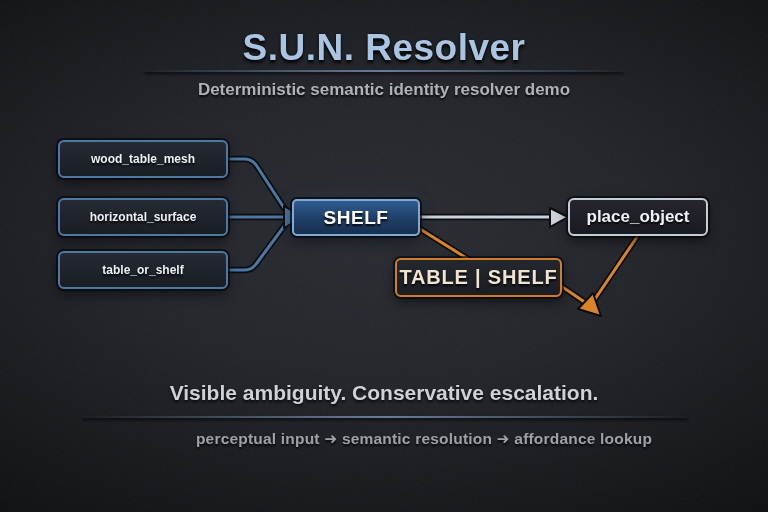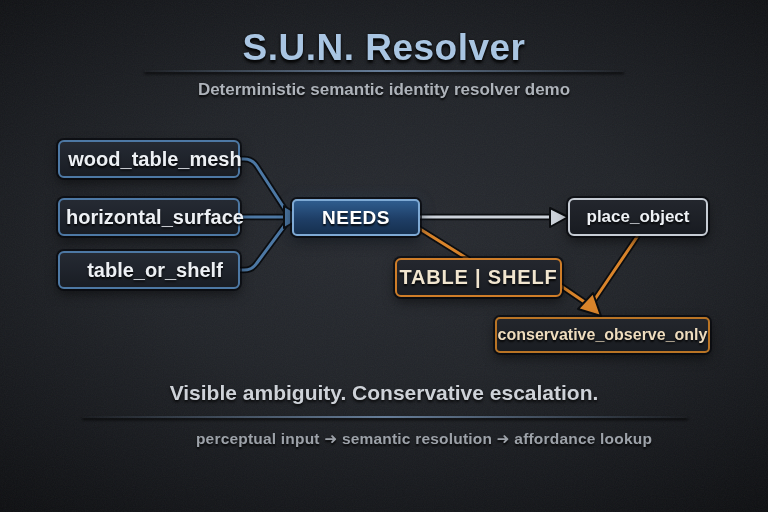--- a/index.html
+++ b/index.html
@@ -21,21 +21,21 @@
   .divider-top{left:144px;top:70px;width:480px;}
   .divider-bottom{left:82px;top:416px;width:606px;}
   .tagline{top:381px;font-size:21px;font-weight:bold;color:#ced2d8;
     text-shadow:0 2px 3px rgba(0,0,0,.85);}
   .footer{top:430px;font-size:15.5px;font-weight:bold;color:#9da2a9;
     text-shadow:0 2px 2px rgba(0,0,0,.8);letter-spacing:.2px;padding-left:40px;}
   .node{display:flex;align-items:center;justify-content:center;border-radius:6px;
     font-weight:bold;text-shadow:0 2px 2px rgba(0,0,0,.85);
     box-shadow:0 0 0 2px rgba(4,6,10,.65),0 5px 12px rgba(0,0,0,.5);}
   .node-input{left:58px;width:166px;height:34px;border:2px solid #4d78a4;
-    background:linear-gradient(180deg,#252a33,#191d24);color:#edf0f4;font-size:20px;padding-left:12px;}
+    background:linear-gradient(180deg,#252a33,#191d24);color:#edf0f4;font-size:12px;}
   .node-table{left:292px;top:199px;width:124px;height:33px;border:2px solid #7ea9d4;
     background:linear-gradient(180deg,#2f5c8e 0%,#1e3e66 55%,#16304f 100%);
     color:#ffffff;font-size:19px;letter-spacing:.5px;border-radius:5px;
     box-shadow:0 0 0 2px rgba(4,6,10,.7),0 5px 14px rgba(0,0,0,.55),0 0 16px rgba(90,140,200,.18);}
   .node-place{left:568px;top:198px;width:136px;height:34px;border:2px solid #c6ccd4;
     background:linear-gradient(180deg,#23262d,#181b21);color:#eef1f5;font-size:17px;}
   .node-shelf{left:395px;top:258px;width:163px;height:35px;border:2px solid #cf7d28;
     background:linear-gradient(180deg,#24272e,#1a1d23);color:#f1e5cf;font-size:20px;letter-spacing:.8px;}
   .node-fallback{left:495px;top:317px;width:211px;height:32px;border:2px solid #b97425;
     background:linear-gradient(180deg,#23262c,#1a1d22);color:#eedcbe;font-size:16px;border-radius:5px;}
@@ -91,32 +91,29 @@
     <span>wood_table_mesh</span>
   </div>
   <div class="abs node node-input" style="top:198px;">
     <span>horizontal_surface</span>
   </div>
   <div class="abs node node-input" style="top:251px;">
     <span>table_or_shelf</span>
   </div>
 
   <div class="abs node node-table">
-    <span>NEEDS</span>
+    <span>SHELF</span>
   </div>
 
   <div class="abs node node-place">
     <span>place_object</span>
   </div>
 
   <div class="abs node node-shelf">
     <span>TABLE | SHELF</span>
   </div>
 
-  <div class="abs node node-fallback">
-    <span>conservative_observe_only</span>
-  </div>
 
   <div class="abs center-text tagline">Visible ambiguity. Conservative escalation.</div>
   <div class="abs divider divider-bottom"></div>
   <div class="abs center-text footer">perceptual input ➜ semantic resolution ➜ affordance lookup</div>
 
 </div>
 
 </body></html>

